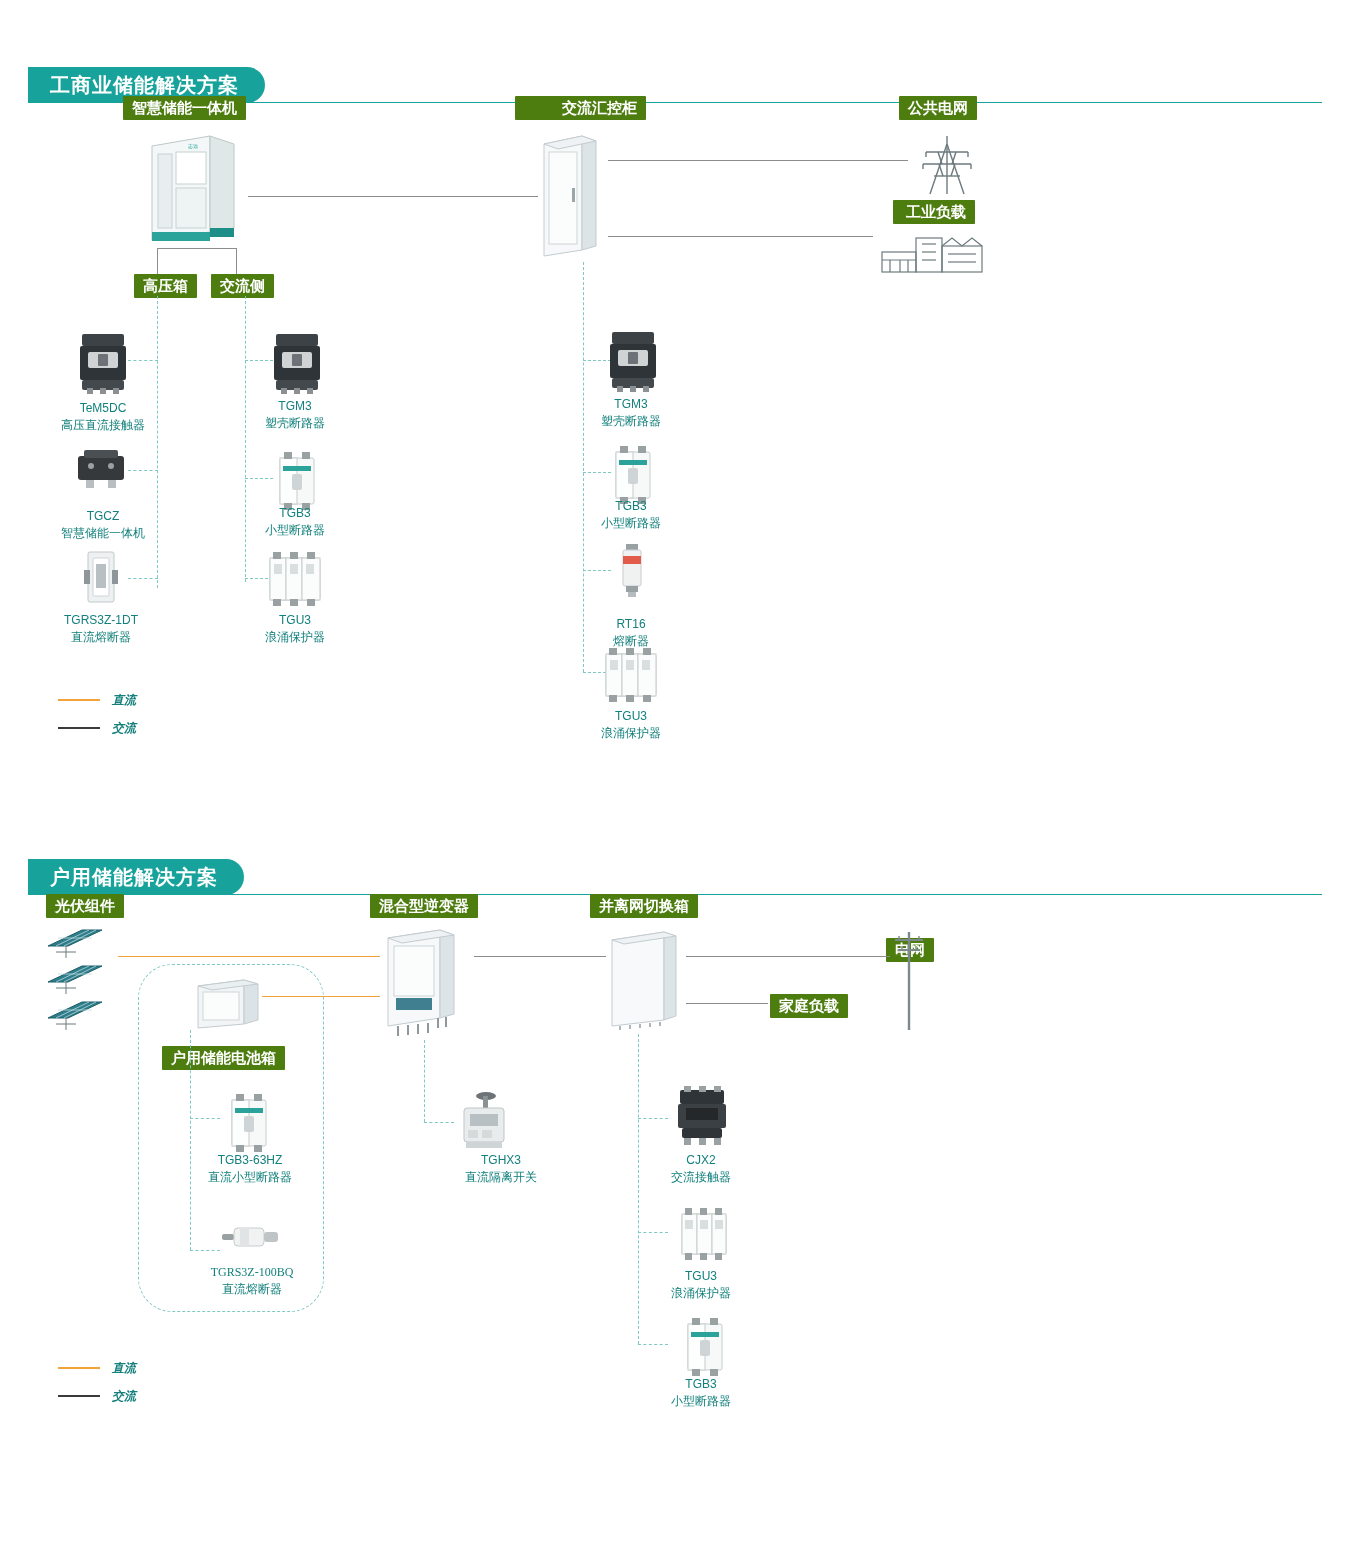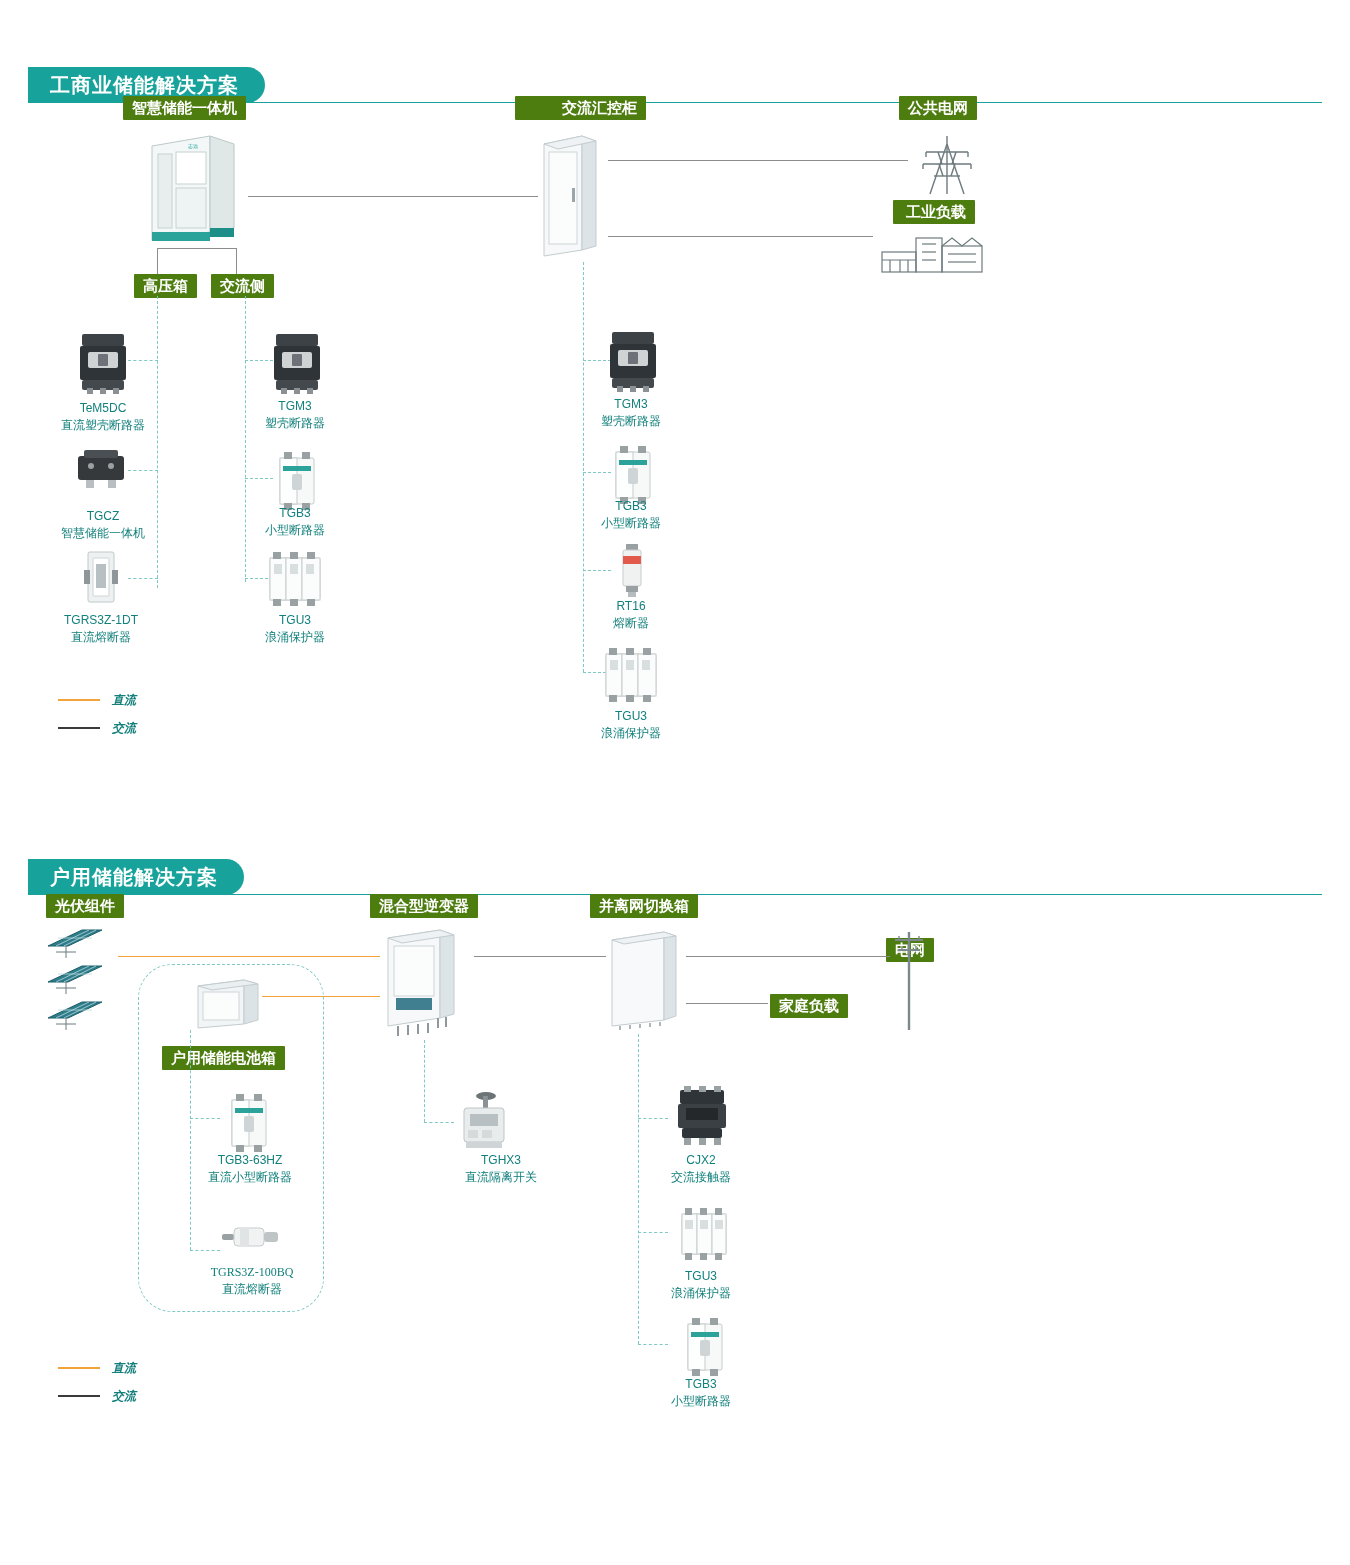--- a/index.html
+++ b/index.html
@@ -201,21 +201,21 @@
     <rect x="14" y="22" width="30" height="16" rx="2" fill="#cfd3d4"></rect>
     <rect x="24" y="24" width="10" height="12" rx="1" fill="#6c7277"></rect>
     <rect x="8" y="50" width="42" height="10" rx="2" fill="#44494d"></rect>
     <rect x="13" y="58" width="6" height="6" fill="#8b9094"></rect>
     <rect x="26" y="58" width="6" height="6" fill="#8b9094"></rect>
     <rect x="39" y="58" width="6" height="6" fill="#8b9094"></rect>
   </svg>
 </div>
 <div class="caption" style="left:36px; top:400px; width:134px;">
   <span class="l1">TeM5DC</span>
-  <span class="l2">直流塑壳断路器</span>
+  <span class="l2">高压直流接触器</span>
 </div>
 
 <div class="icon" style="left:72px; top:446px;">
   <svg width="58" height="46" viewBox="0 0 58 46">
     <rect x="6" y="10" width="46" height="24" rx="3" fill="#35393c"></rect>
     <rect x="12" y="4" width="34" height="8" rx="2" fill="#4a4f53"></rect>
     <circle cx="19" cy="20" r="3" fill="#9aa0a4"></circle>
     <circle cx="39" cy="20" r="3" fill="#9aa0a4"></circle>
     <rect x="14" y="34" width="8" height="8" fill="#b9bec1"></rect>
     <rect x="36" y="34" width="8" height="8" fill="#b9bec1"></rect>
@@ -343,21 +343,21 @@
 
 <div class="icon" style="left:615px; top:542px;">
   <svg width="34" height="56" viewBox="0 0 34 56">
     <rect x="11" y="2" width="12" height="6" fill="#9aa1a3"></rect>
     <rect x="8" y="8" width="18" height="36" rx="2" fill="#f0f2f2" stroke="#c6cccd"></rect>
     <rect x="8" y="14" width="18" height="8" fill="#e35b4a"></rect>
     <rect x="11" y="44" width="12" height="6" fill="#9aa1a3"></rect>
     <rect x="13" y="50" width="8" height="5" fill="#b6bbbd"></rect>
   </svg>
 </div>
-<div class="caption" style="left:566px; top:598px; width:130px;">
+<div class="caption" style="left:566px; top:616px; width:130px;">
   <span class="l1">RT16</span>
   <span class="l2">熔断器</span>
 </div>
 
 <div class="icon" style="left:600px; top:646px;">
   <svg width="62" height="58" viewBox="0 0 62 58">
     <rect x="6" y="8" width="50" height="42" rx="2" fill="#f5f7f7" stroke="#c6cccd"></rect>
     <rect x="6" y="8" width="16" height="42" fill="#fbfcfc" stroke="#c6cccd"></rect>
     <rect x="22" y="8" width="16" height="42" fill="#fbfcfc" stroke="#c6cccd"></rect>
     <rect x="38" y="8" width="18" height="42" fill="#fbfcfc" stroke="#c6cccd"></rect>

